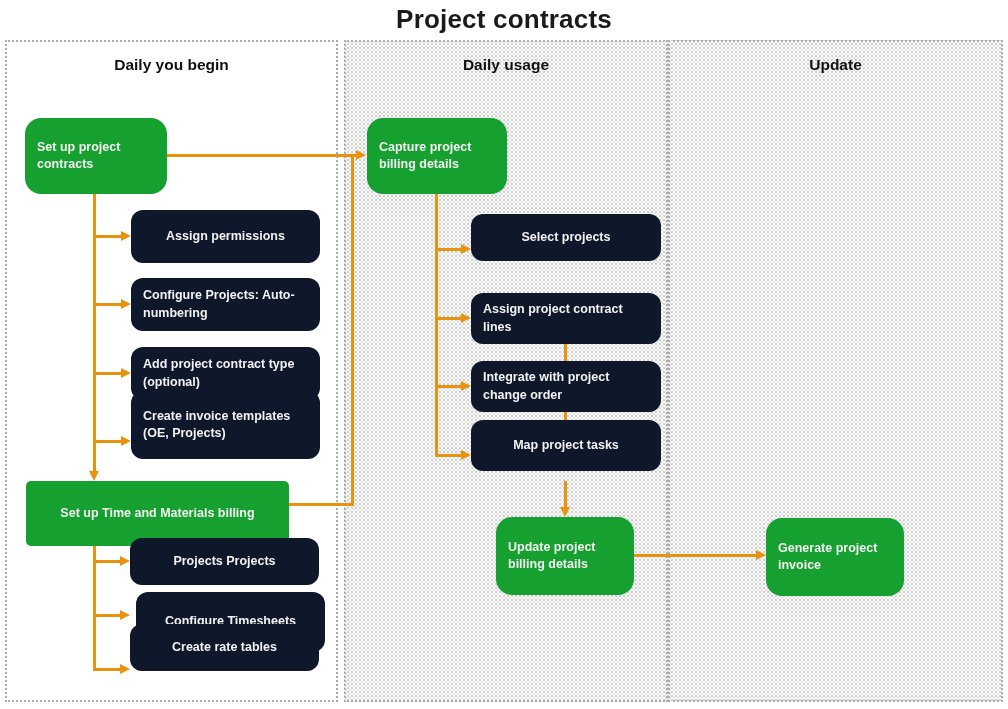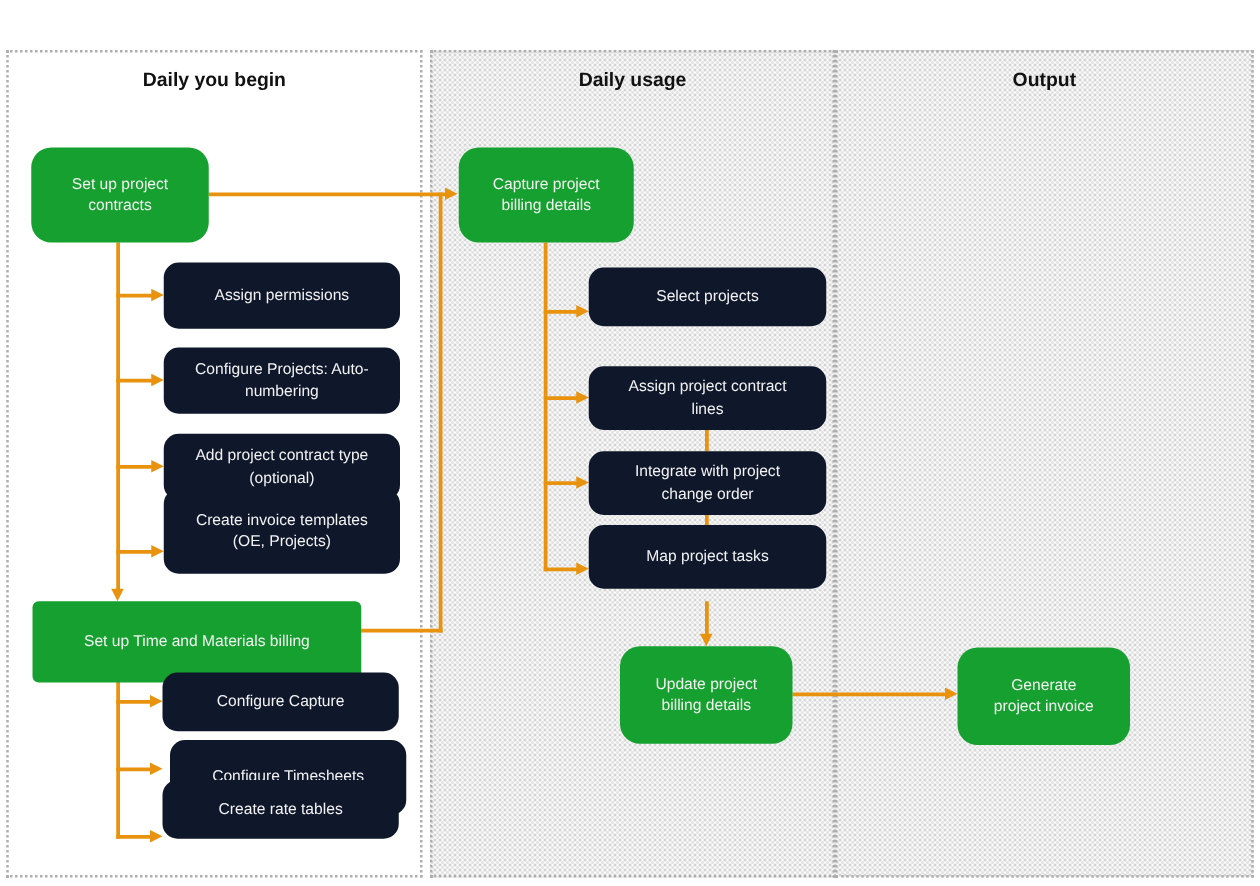--- a/index.html
+++ b/index.html
@@ -27,22 +27,22 @@
     background-size:4px 4px, 4px 4px;
     background-position:0 0, 2px 2px;
   }
   .col-header {
     margin-top:14px; text-align:center;
     font-size:15.5px; font-weight:bold; color:#111111;
   }
   .node {
     position:absolute; box-sizing:border-box;
     display:flex; align-items:center; justify-content:center;
-    text-align:center; color:#f2f2f2; font-size:12.5px; font-weight:400;
-    line-height:1.4; padding:4px 24px;
+    color:#f2f2f2; font-size:12.5px; font-weight:700;
+    line-height:1.4; padding:4px 12px;
   }
   .green { background:#16a02f; border-radius:16px; }
   .blue  { background:#0f172a; border-radius:12px; }
   .hl { position:absolute; height:3px; background:#e8920e; }
   .vl { position:absolute; width:3px;  background:#e8920e; }
   .ar {
     position:absolute; width:0; height:0;
     border-top:5.5px solid transparent; border-bottom:5.5px solid transparent;
     border-left:10px solid #e8920e;
   }
@@ -50,29 +50,30 @@
     position:absolute; width:0; height:0;
     border-left:5.5px solid transparent; border-right:5.5px solid transparent;
     border-top:10px solid #e8920e;
   }
 </style>
 </head>
 <body>
 
 <div class="stage">
 
+  <h1 class="title">Project contracts</h1>
 
   <div class="col col-1">
     <div class="col-header">Daily you begin</div>
   </div>
   <div class="col col-2 dotted-bg">
     <div class="col-header">Daily usage</div>
   </div>
   <div class="col col-3 dotted-bg">
-    <div class="col-header">Output</div>
+    <div class="col-header">Update</div>
   </div>
 
   <div class="hl" style="left:167px;top:154px;width:189px"></div>
   <div class="ar" style="left:356px;top:150px"></div>
   <div class="hl" style="left:289px;top:503px;width:65px"></div>
   <div class="vl" style="left:351px;top:154px;height:352px"></div>
 
   <div class="vl" style="left:93px;top:194px;height:278px"></div>
   <div class="ad" style="left:89px;top:471px"></div>
   <div class="hl" style="left:93px;top:235px;width:29px"></div>
@@ -109,21 +110,21 @@
 
   <div class="hl" style="left:634px;top:554px;width:123px"></div>
   <div class="ar" style="left:756px;top:550px"></div>
 
   <div class="node green" style="left:25px;top:118px;width:142px;height:76px">Set up project contracts</div>
   <div class="node blue" style="left:131px;top:210px;width:189px;height:53px">Assign permissions</div>
   <div class="node blue" style="left:131px;top:278px;width:189px;height:53px">Configure Projects: Auto-numbering</div>
   <div class="node blue" style="left:131px;top:347px;width:189px;height:53px">Add project contract type (optional)</div>
   <div class="node blue" style="left:131px;top:391px;width:189px;height:68px">Create invoice templates (OE, Projects)</div>
   <div class="node green" style="left:26px;top:481px;width:263px;height:65px;border-radius:5px">Set up Time and Materials billing</div>
-  <div class="node blue" style="left:130px;top:538px;width:189px;height:47px">Configure Capture</div>
+  <div class="node blue" style="left:130px;top:538px;width:189px;height:47px">Projects Projects</div>
   <div class="node blue" style="left:136px;top:592px;width:189px;height:60px">Configure Timesheets</div>
   <div class="node blue" style="left:130px;top:624px;width:189px;height:47px">Create rate tables</div>
 
   <div class="node green" style="left:367px;top:118px;width:140px;height:76px">Capture project billing details</div>
   <div class="node blue" style="left:471px;top:214px;width:190px;height:47px">Select projects</div>
   <div class="node blue" style="left:471px;top:293px;width:190px;height:51px">Assign project contract lines</div>
   <div class="node blue" style="left:471px;top:361px;width:190px;height:51px">Integrate with project change order</div>
   <div class="node blue" style="left:471px;top:420px;width:190px;height:51px">Map project tasks</div>
   <div class="node green" style="left:496px;top:517px;width:138px;height:78px">Update project billing details</div>
 

